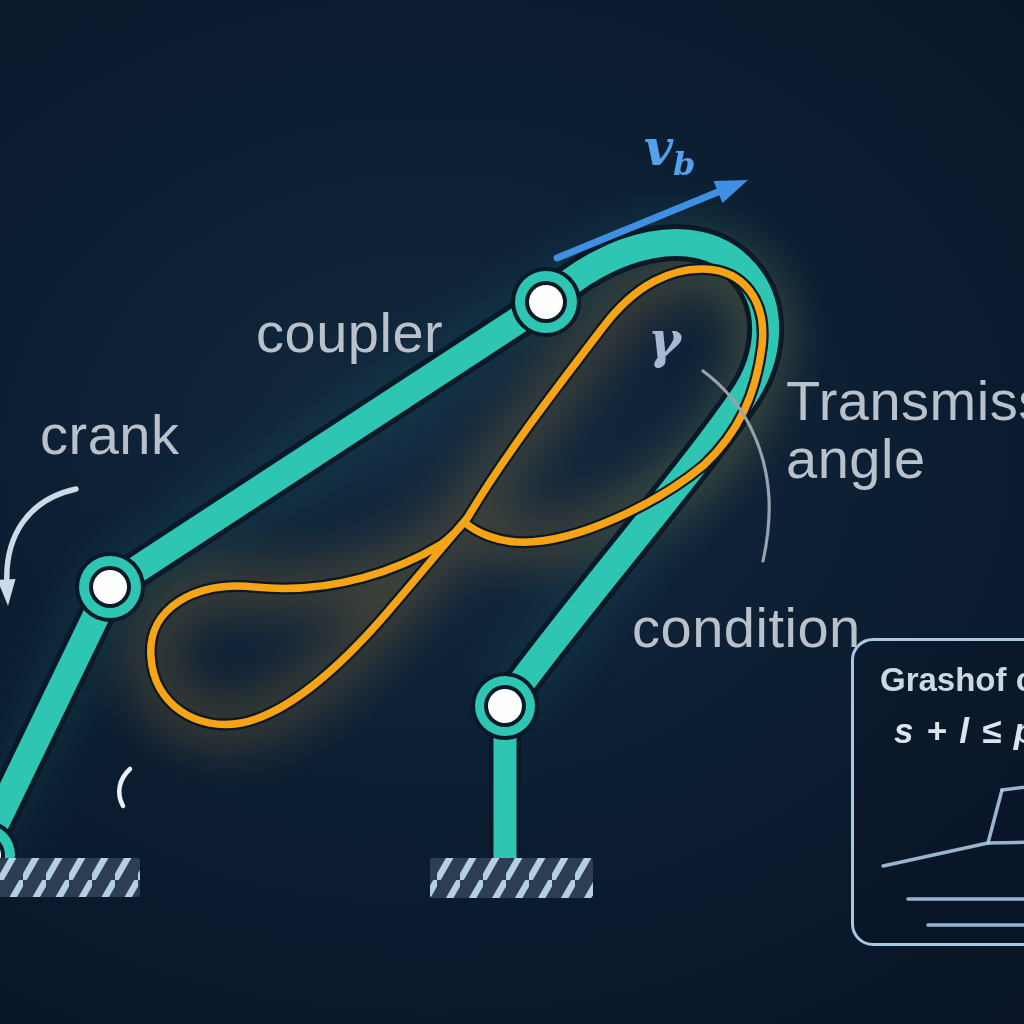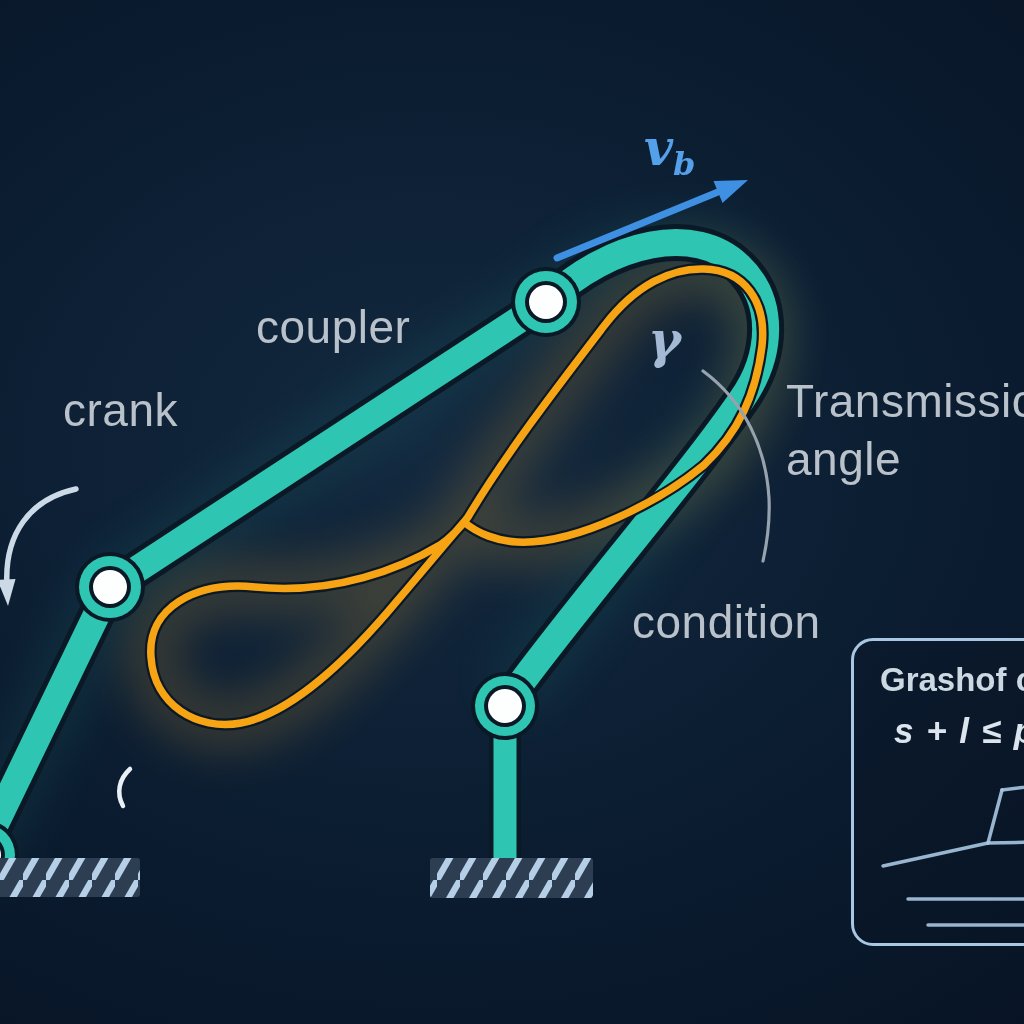--- a/index.html
+++ b/index.html
@@ -29,21 +29,21 @@
   .joint-pin{fill:var(--joint-white);}
   .hatch-fill{fill:var(--hatch-fill);}
   .hatch-line{stroke:var(--hatch-stripe);stroke-width:6.5;}
   .vel-line{fill:none;stroke:var(--velocity-blue);stroke-width:7;stroke-linecap:round;}
   .vel-head{fill:var(--velocity-blue);}
   .rot-arc{fill:none;stroke:var(--rotation-arrow-gray);stroke-width:5.5;stroke-linecap:round;}
   .rot-head{fill:var(--rotation-arrow-gray);}
   .angle-tick{fill:none;stroke:#e9eff6;stroke-width:4.5;stroke-linecap:round;}
   .leader{fill:none;stroke:var(--leader-gray);stroke-width:3.2;stroke-linecap:round;}
   
-  .lbl{color:var(--label-gray);font-size:46px;letter-spacing:.5px;white-space:nowrap;}
+  .lbl{color:var(--label-gray);font-size:56px;letter-spacing:.5px;white-space:nowrap;}
   .lbl-two{line-height:58px;}
   .gamma{color:var(--gamma-blue-gray);font-family:"DejaVu Serif", serif;
          font-style:italic;font-weight:bold;font-size:50px;}
   .vel-label{color:var(--velocity-label-blue);font-family:"DejaVu Serif", serif;
          font-style:italic;font-weight:bold;font-size:50px;white-space:nowrap;}
   .vel-label .sub{font-size:32px;vertical-align:-10px;}
   
   .panel{
     left:851px;top:638px;width:252px;height:308px;
     border:3px solid var(--panel-border-blue);
@@ -151,21 +151,21 @@
       <polygon class="rot-head" points="8,606 -2.5,580 15.5,579"></polygon>
     </g>
 
     <path class="angle-tick" d="M 130,769 C 119,779 116,793 123,806"></path>
 
     <path class="leader" d="M 703,371 C 745,402 766,448 769,498 C 770,521 767,543 763,561"></path>
   </svg>
 
   <div class="abs lbl" style="left:256px;top:300px;">coupler</div>
 
-  <div class="abs lbl" style="left:40px;top:383px;margin-left:23px;">crank</div>
+  <div class="abs lbl" style="left:40px;top:402px;">crank</div>
 
   <div class="abs lbl" style="left:632px;top:595px;">condition</div>
 
 
   <div class="abs lbl lbl-two" style="left:786px;top:372px;">
     <div>Transmission</div>
     <div>angle</div>
   </div>
 
   <div class="abs gamma" style="left:648px;top:310px;">γ</div>

